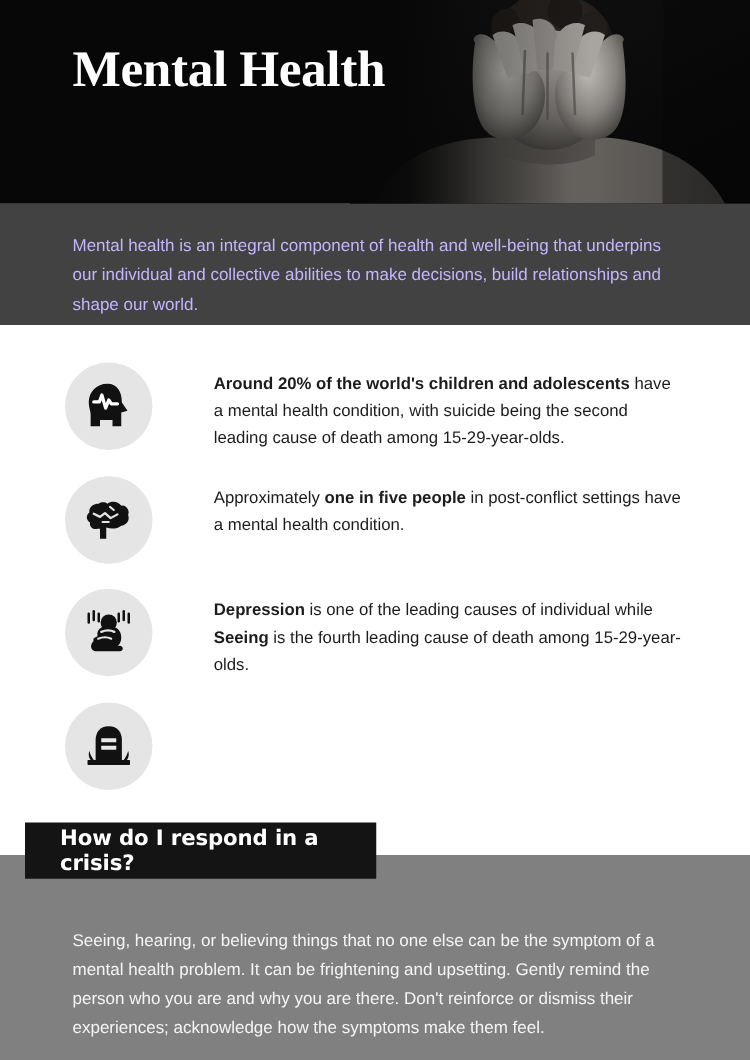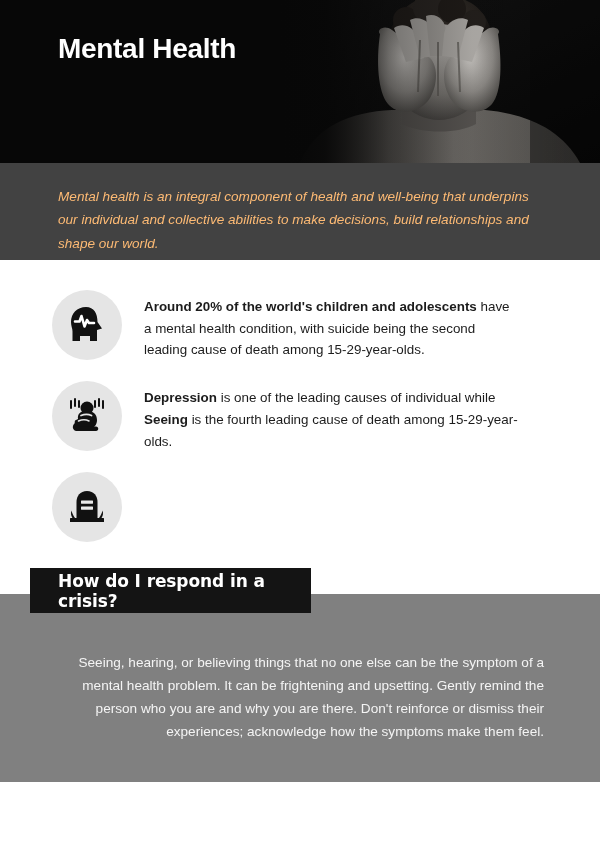--- a/index.html
+++ b/index.html
@@ -37,54 +37,54 @@
     inset: 0;
     background: linear-gradient(to right, #070707 0%, rgba(7,7,7,0.92) 14%, rgba(7,7,7,0.35) 34%, rgba(7,7,7,0.05) 60%, rgba(7,7,7,0) 100%);
     pointer-events: none;
   }
   .header-title {
     position: absolute;
     left: 58px;
     top: 33px;
     z-index: 5;
     color: #ffffff;
-    font-size: 28px;
+    font-size: 41px;
     line-height: 1.12;
     font-weight: bold;
     letter-spacing: -0.3px;
-    font-family: Liberation Sans, sans-serif;
+    font-family: Liberation Serif, serif;
     max-width: 360px;
   }
   .header-title .line { display: block; }
 
   
   .intro {
     background: #424242;
     padding: 22px 58px 24px 58px;
     box-sizing: border-box;
     height: 97px;
   }
   .intro-text {
-    color: #fdba74;
+    color: #c4b5fd;
     font-size: 13.6px;
     line-height: 1.72;
     margin: 0;
-    font-style: italic;
   }
 
   
   .facts {
     background: #ffffff;
     padding: 28px 0 0 0;
   }
   .fact {
     display: flex;
     align-items: flex-start;
     padding: 0 40px 0 52px;
     margin-bottom: 18px;
+    gap: 27px;
   }
   .fact-icon {
     flex: 0 0 auto;
     width: 70px;
     height: 70px;
     border-radius: 50%;
     background: #e5e5e5;
     display: flex;
     align-items: center;
     justify-content: center;
@@ -113,21 +113,21 @@
     height: 34px;
     background: #ffffff;
   }
   .crisis-bg-bottom {
     position: absolute;
     left: 0; right: 0; top: 34px; bottom: 0;
     background: #808080;
   }
   .crisis-banner {
     position: absolute;
-    left: 30px;
+    left: 20px;
     top: 8px;
     width: 281px;
     height: 45px;
     background: #141414;
     display: flex;
     align-items: center;
     padding-left: 28px;
     box-sizing: border-box;
   }
   .crisis-banner-text {
@@ -143,21 +143,20 @@
     background: #808080;
     padding: 14px 56px 0 58px;
     box-sizing: border-box;
     height: 144px;
   }
   .footer-text {
     color: #f4f4f4;
     font-size: 13.6px;
     line-height: 1.68;
     margin: 0 0 22px 0;
-    text-align: right;
   }
 </style>
 </head>
 <body>
 
 <div class="header">
   <div class="header-photo">
     <svg width="320" height="163" viewBox="0 0 320 163" aria-hidden="true">
       <defs>
         <linearGradient id="bgGrad" x1="0" y1="0" x2="1" y2="1">
@@ -234,20 +233,33 @@
       <svg width="42" height="42" viewBox="0 0 42 42" aria-hidden="true">
         <path d="M20 3 C 11 3, 5 9.5, 5 18 C 5 22, 6.5 24.5, 6.5 27.5 L 6.5 37 L 14 37 L 14 32 L 24 32 L 24 37 L 31 37 L 31 26 L 36 24.5 L 31.5 18 C 31.5 9.5, 28 3, 20 3 Z" fill="#111111"></path>
         <path d="M9 17.5 L 13.5 17.5 L 15.5 12 L 18.5 22.5 L 21 16 L 23 19 L 28 19" stroke="#ffffff" stroke-width="2.6" fill="none" stroke-linejoin="round" stroke-linecap="round"></path>
       </svg>
     </div>
     <div class="fact-body">
       <b>Around 20% of the world's children and adolescents</b><span> have a mental health condition, with suicide being the second leading cause of death among 15-29-year-olds.</span>
     </div>
   </div>
 
+  <div class="fact">
+    <div class="fact-icon">
+      <svg width="42" height="42" viewBox="0 0 42 42" aria-hidden="true">
+        <path d="M13 8 C 8 8, 5 11, 5.5 15 C 2.5 17, 3 21.5, 6 23 C 5.5 26.5, 8.5 29, 12 28 L 14 28 L 14 36 L 19 36 L 19 27 C 23 28.5, 28 28, 31 25.5 C 35.5 25, 38 21, 36.5 17 C 38 13, 35 9, 31 9.5 C 28.5 6, 23 5.5, 20 8 C 18 6.5, 15 6.5, 13 8 Z" fill="#111111"></path>
+        <path d="M9 16 L 14 18.5 L 18 15.5 L 22.5 19.5 L 28 16.5" stroke="#e5e5e5" stroke-width="1.8" fill="none" stroke-linejoin="round" stroke-linecap="round"></path>
+        <path d="M16 22.5 L 21 22.5" stroke="#e5e5e5" stroke-width="1.6" fill="none" stroke-linecap="round"></path>
+        <path d="M22 10.5 L 25 13" stroke="#e5e5e5" stroke-width="1.6" fill="none" stroke-linecap="round"></path>
+      </svg>
+    </div>
+    <div class="fact-body">
+      <span>Approximately </span><b>one in five people</b><span> in post-conflict settings have a mental health condition.</span>
+    </div>
+  </div>
 
   <div class="fact">
     <div class="fact-icon">
       <svg width="42" height="42" viewBox="0 0 42 42" aria-hidden="true">
         <g fill="#111111">
           <rect x="4" y="5" width="2" height="9" rx="1"></rect>
           <rect x="8" y="3" width="2" height="9" rx="1"></rect>
           <rect x="12" y="5" width="2" height="8" rx="1"></rect>
           <rect x="28" y="5" width="2" height="8" rx="1"></rect>
           <rect x="32" y="3" width="2" height="9" rx="1"></rect>

